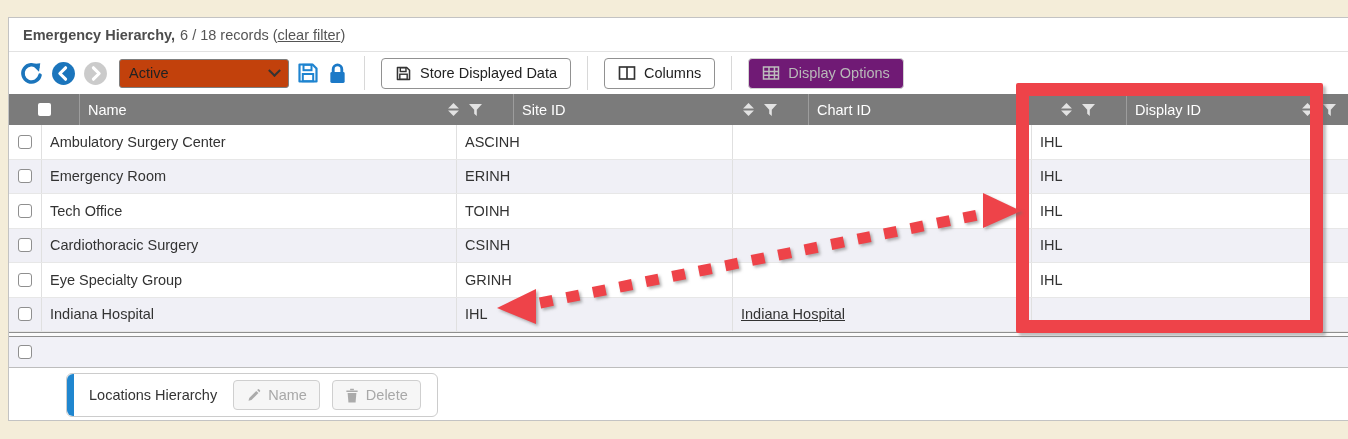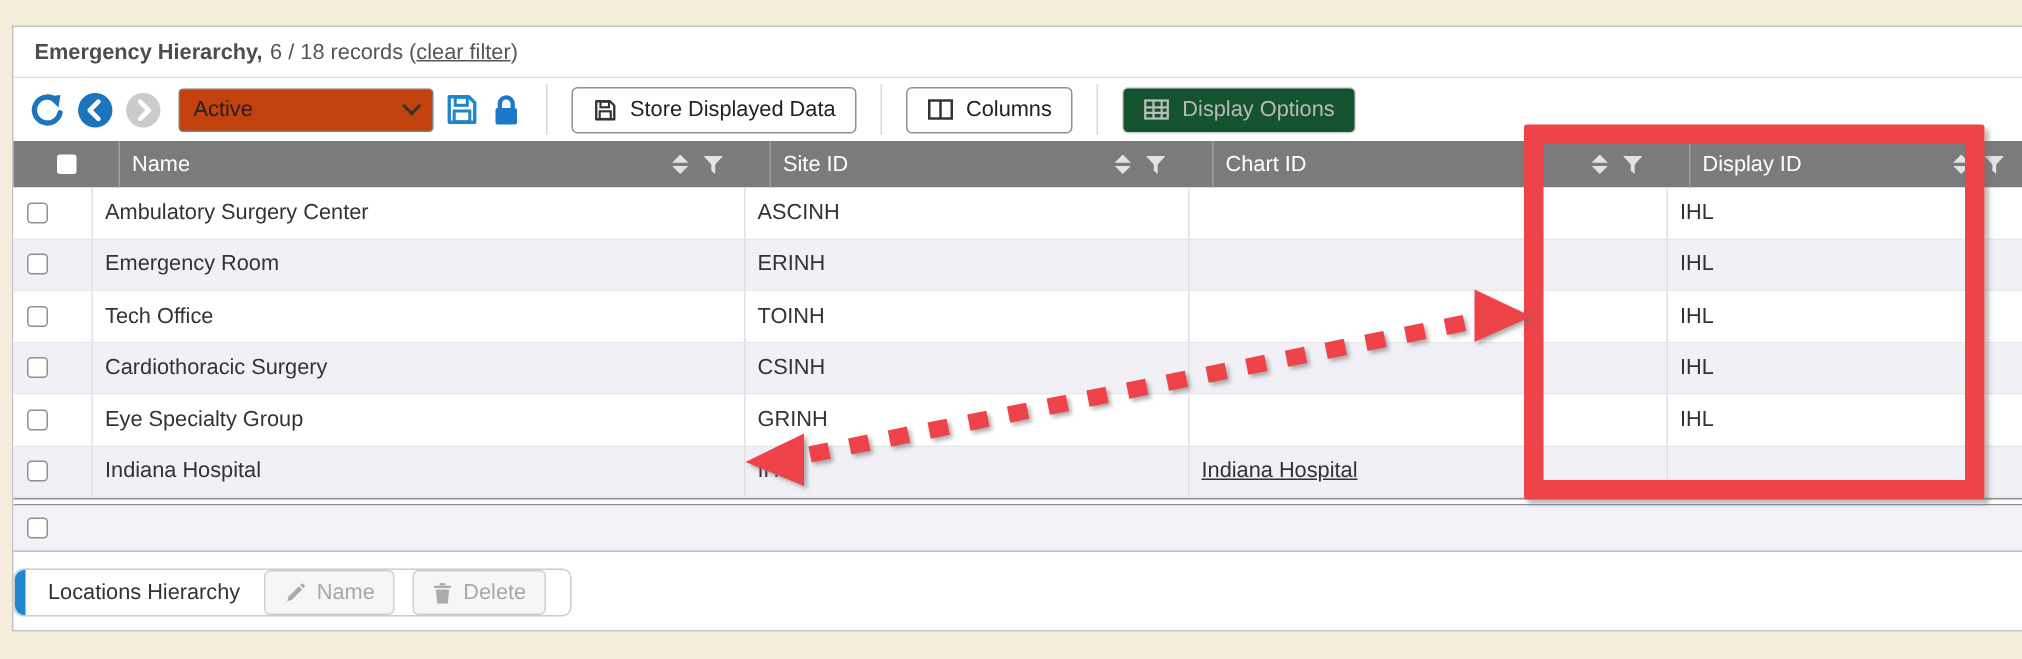--- a/index.html
+++ b/index.html
@@ -21,54 +21,54 @@
   .tb-icon { display:inline-flex; align-items:center; justify-content:center; cursor:pointer; }
   .tb-sep { width:1px; height:34px; background:#d8d8d8; margin:0 9px; }
   .select-box { width:170px; height:29px; border:1px solid #7e7e7e; border-radius:3px;
                 display:flex; align-items:center; padding:0 9px; font-size:14.5px; color:#222;
                 justify-content:space-between; background:#c2410c; cursor:pointer; margin-left:4px; }
   .chev-down { width:9px; height:9px; border-right:2.2px solid #333; border-bottom:2.2px solid #333;
                transform:rotate(45deg) translate(-2px,-2px); }
   .btn { display:inline-flex; align-items:center; gap:8px; height:31px; padding:0 13px;
          border:1px solid #919191; border-radius:4px; background:#fff; font-size:14.5px;
          color:#222; cursor:pointer; }
-  .btn.disabled { border-color:#d2d2d2; color:#b9b9b9; background:#14532d; cursor:default;justify-content:space-between; }
+  .btn.disabled { border-color:#d2d2d2; color:#b9b9b9; background:#701a75; cursor:default;justify-content:space-between; }
 
   
   .thead { height:31px; background:#7b7b7b; display:flex; color:#fff; font-size:14.5px; }
   .th { display:flex; align-items:center; padding:0 8px; position:relative;margin-left:19px; }
   .th .lbl { flex:1; }
   .th .hicons { display:flex; align-items:center; gap:10px; margin-right:4px; }
   .th:not(:first-child){ border-left:1px solid #9d9d9d; }
   .col-cb { width:32px; justify-content:center; }
   .col-name { width:415px; }
   .col-site { width:276px; }
   .col-chart { width:299px; }
   .col-parent { flex:1; }
 
   .hd-cb { width:13px; height:13px; background:#fff; border-radius:2px; }
 
   .rows {}
   .trow { height:34.5px; display:flex; align-items:stretch; border-bottom:1px solid #e7e7e7;
           font-size:14.5px; color:#333; background:#fff; }
   .trow.alt { background:#f0f0f6; }
   .td { display:flex; align-items:center; padding:0 8px; overflow:hidden; white-space:nowrap; }
-  .td:not(:first-child){ border-left:1px solid #e0e0e0;margin-left:20px; }
+  .td:not(:first-child){ border-left:1px solid #e0e0e0; }
   .td.col-cb { justify-content:center; }
   .cb { width:14px; height:14px; border:1.6px solid #8f8f8f; border-radius:3px; background:#fff; cursor:pointer; }
   .cell-link { text-decoration:underline; cursor:pointer; }
 
   .dbl-sep { height:5px; border-top:1px solid #8f8f8f; border-bottom:1px solid #8f8f8f; background:#fbfbfb; }
   .empty-row { height:31px; background:#f1f1f7; display:flex; align-items:center;
                border-bottom:1px solid #bdbdbd; }
   .empty-row .cb { margin-left:9px; }
 
   
   .footer { height:54px; display:flex; align-items:center; }
-  .action-box { position:relative; height:32px; display:inline-flex; align-items:center;
+  .action-box { position:relative; margin-left:57px; height:44px; display:inline-flex; align-items:center;
                 gap:12px; padding:0 16px 0 22px; border:1px solid #ccc; border-radius:6px; background:#fff; }
   .action-box::before { content:""; position:absolute; left:0; top:0; bottom:0; width:7px;
                         background:#1f86cf; border-radius:6px 0 0 6px; }
   .action-label { font-size:14.5px; color:#333; margin-right:4px; }
   .btn-sm { display:inline-flex; align-items:center; gap:7px; height:30px; padding:0 12px;
             border:1px solid #cfcfcf; border-radius:4px; background:#f6f6f6; color:#a8a8a8;
             font-size:14.5px; cursor:default; }
 
   
   .anno-rect { position:absolute; left:1016px; top:83px; width:307px; height:250px;

